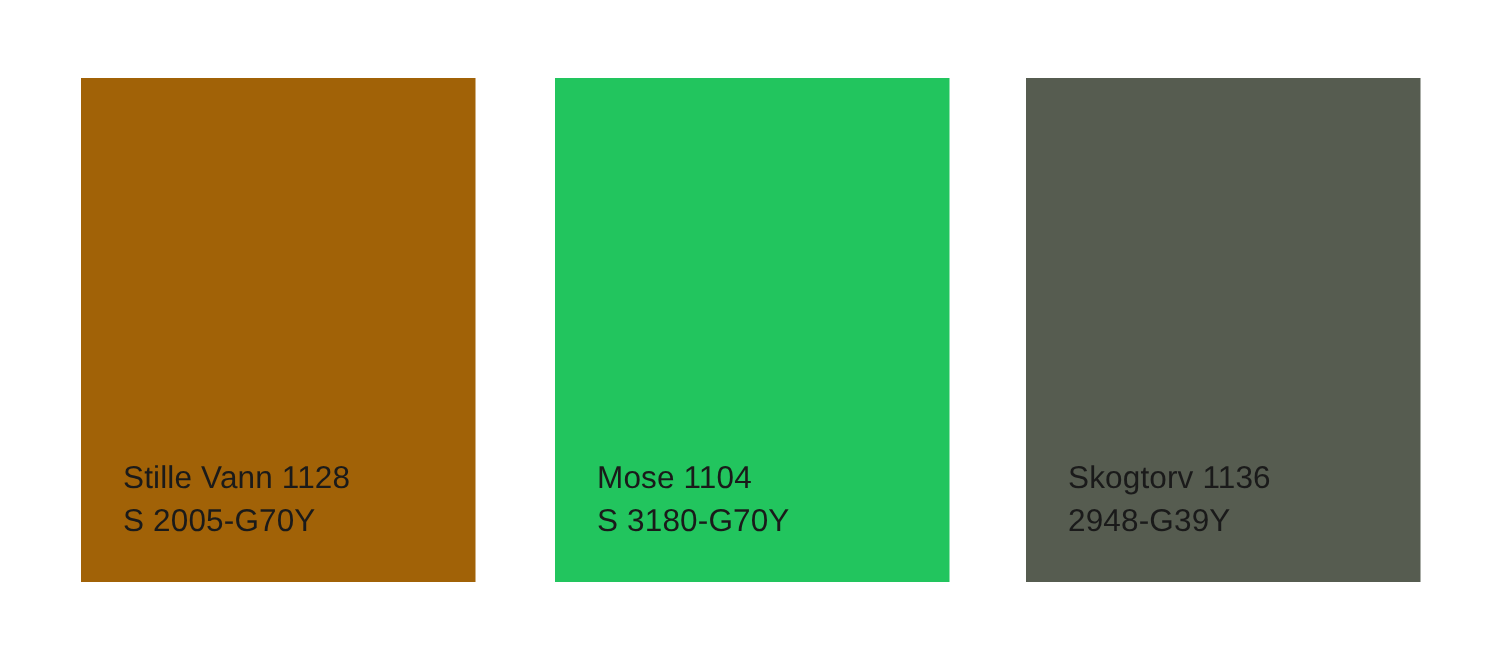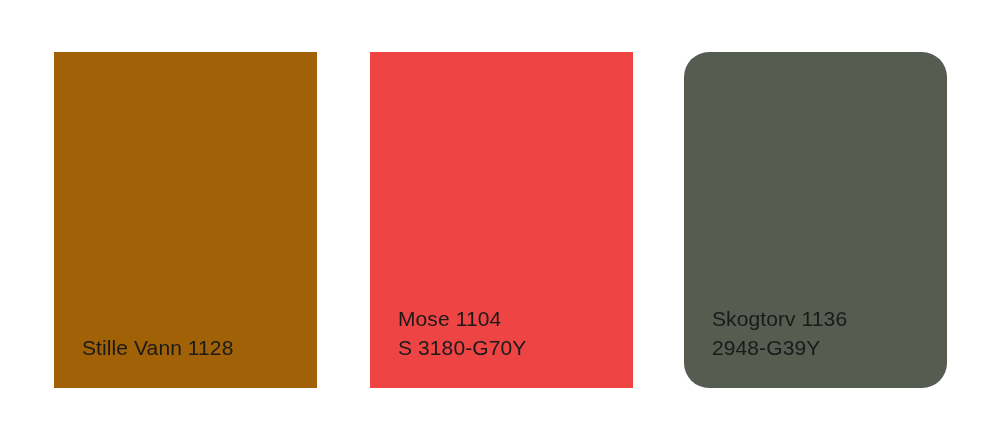--- a/index.html
+++ b/index.html
@@ -49,25 +49,26 @@
     margin: 0;
   }
 </style>
 </head>
 <body style="background-color: rgb(255, 255, 255);">
 
 <div class="palette">
 
   <div class="swatch swatch-1" style="background-color: #a16207;">
     <div class="swatch-label swatch-name" style="color: rgb(26, 26, 26);">Stille Vann 1128</div>
+    <div class="swatch-label swatch-code" style="color: rgb(26, 26, 26);">S 2005-G70Y</div>
   </div>
 
-  <div class="swatch swatch-2" style="background-color: #ef4444;">
+  <div class="swatch swatch-2" style="background-color: #22c55e;">
     <div class="swatch-label swatch-name" style="color: rgb(26, 26, 26);">Mose 1104</div>
     <div class="swatch-label swatch-code" style="color: rgb(26, 26, 26);">S 3180-G70Y</div>
   </div>
 
-  <div class="swatch swatch-3" style="background-color: rgb(86, 92, 80); border-radius: 25px;">
+  <div class="swatch swatch-3" style="background-color: rgb(86, 92, 80);">
     <div class="swatch-label swatch-name" style="color: rgb(26, 26, 26);">Skogtorv 1136</div>
     <div class="swatch-label swatch-code" style="color: rgb(26, 26, 26);">2948-G39Y</div>
   </div>
 
 </div>
 
 </body></html>

